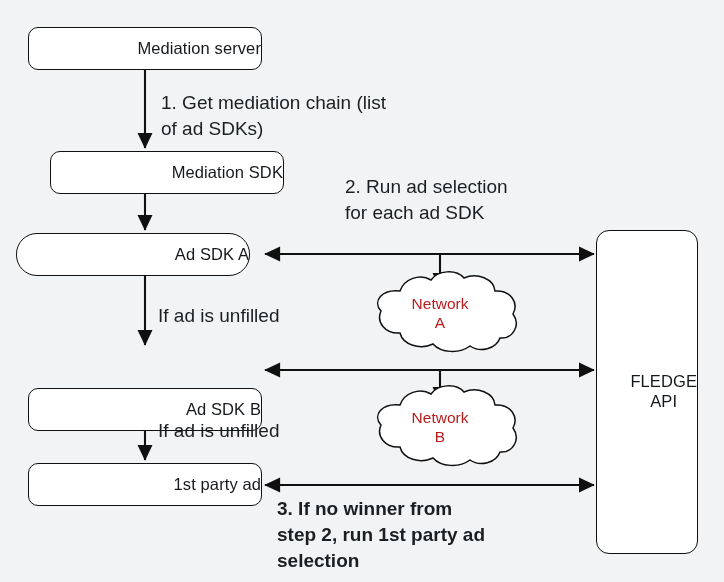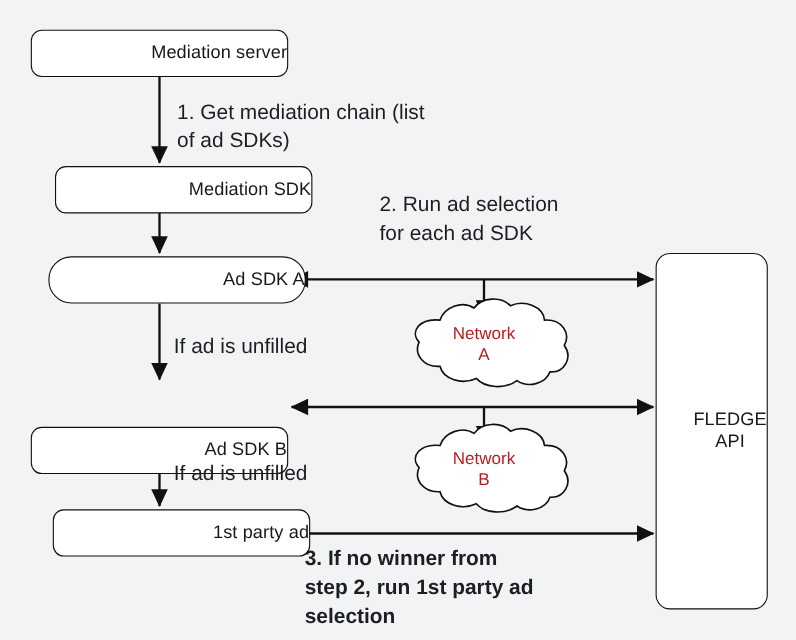--- a/index.html
+++ b/index.html
@@ -113,29 +113,29 @@
   </svg>
 
   <div class="node-box" style="left:28px; top:27px; width:234px; height:43px;">
     <span>Mediation server</span>
   </div>
 
   <div class="node-box" style="left:28px; top:151px; width:234px; height:43px;margin-left:22px;">
     <span>Mediation SDK</span>
   </div>
 
-  <div class="node-box" style="left:44px; top:233px; width:234px; height:43px;border-radius:21px;">
+  <div class="node-box" style="left:16px; top:233px; width:234px; height:43px;border-radius:21px;">
     <span>Ad SDK A</span>
   </div>
 
   <div class="node-box" style="left:28px; top:348px; width:234px; height:43px;margin-top:40px;">
     <span>Ad SDK B</span>
   </div>
 
-  <div class="node-box" style="left:28px; top:463px; width:234px; height:43px;margin-left:20px;">
+  <div class="node-box" style="left:28px; top:463px; width:234px; height:43px;">
     <span>1st party ad</span>
   </div>
 
   <div class="node-box" style="left:596px; top:214px; width:102px; height:324px; border-radius:13px;margin-top:16px;">
     <span class="fledge-label">FLEDGE
 API</span>
   </div>
 
   <div class="cloud-label" style="left:380px; top:294px; width:120px;">Network
 A</div>

